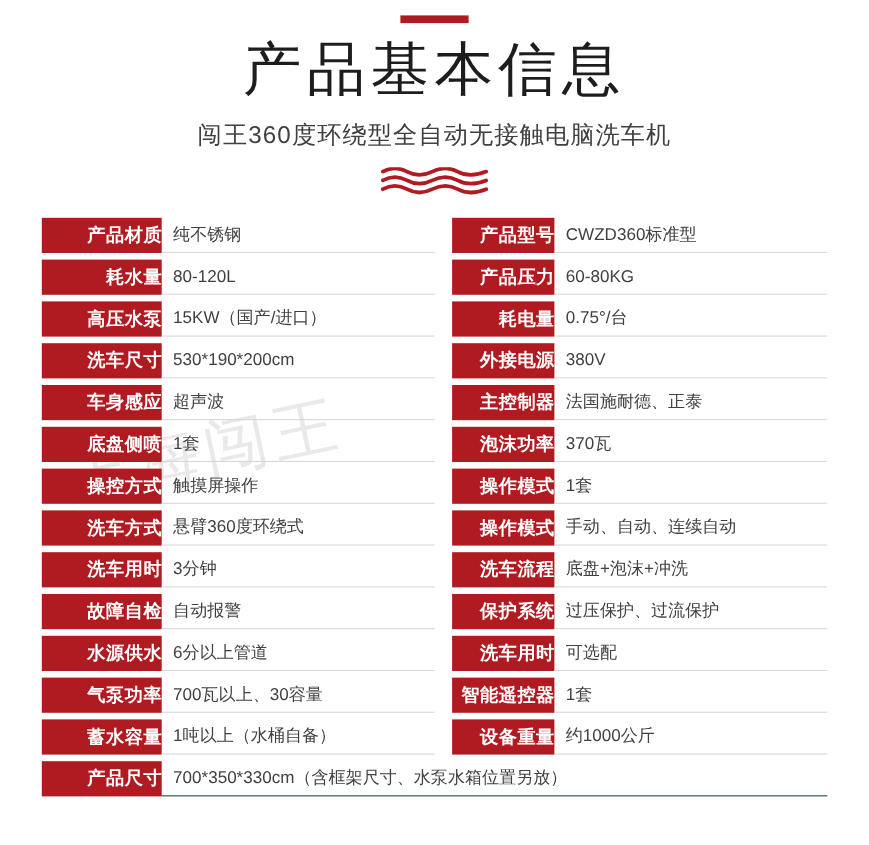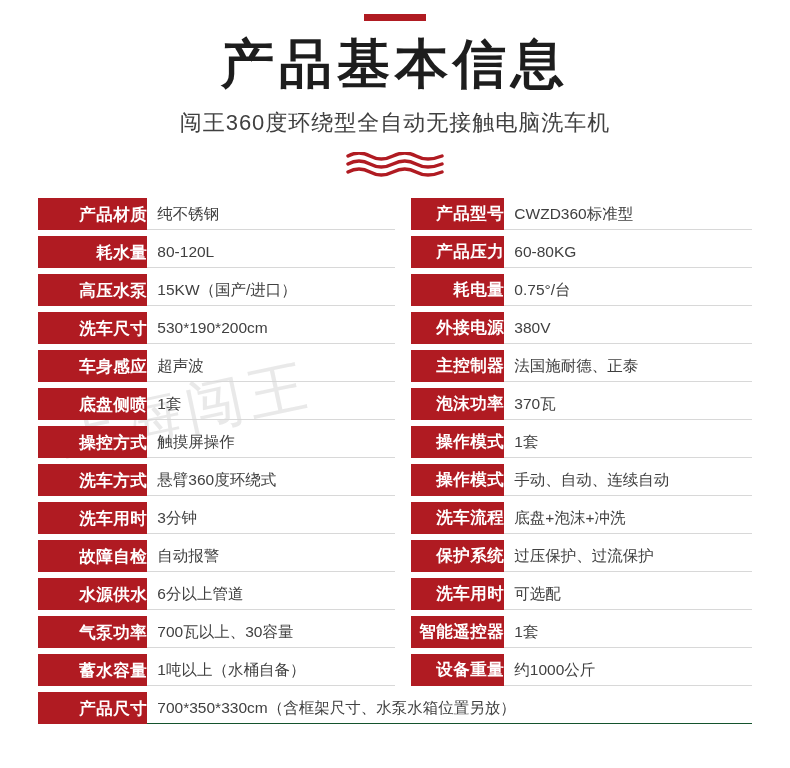--- a/index.html
+++ b/index.html
@@ -28,21 +28,21 @@
     padding-top: 14px;
   }
   .top-bar {
     width: 62px;
     height: 7px;
     background: #b01b22;
     margin: 0 auto 14px auto;
   }
   .main-title {
     font-size: 53px;
-    font-weight: bold;
+    font-weight: normal;
     letter-spacing: 5px;
     color: #1d1d1d;
     line-height: 1.12;
     margin: 0;
     font-family: "Liberation Serif", "DejaVu Serif", serif;
   }
   .subtitle {
     font-size: 22px;
     color: #404040;
     letter-spacing: 1px;
@@ -107,21 +107,21 @@
     height: 31px;
     line-height: 31px;
     padding-left: 10px !important;
     white-space: nowrap;
     border-bottom: 1px solid #d8d8d8;
     box-sizing: border-box;
   }
   .col-l1 { width: 106px; }
   .col-v1 { width: 240px; }
   .gap   { width: 16px; }
-  .col-l2 { width: 90px; font-family: Liberation Mono, monospace; }
+  .col-l2 { width: 90px; }
   .col-v2 { width: 240px; }
 
   .full-val {
     border-bottom: 1px solid #14532d;
   }
 </style>
 </head>
 <body>
 
 <div class="page">

